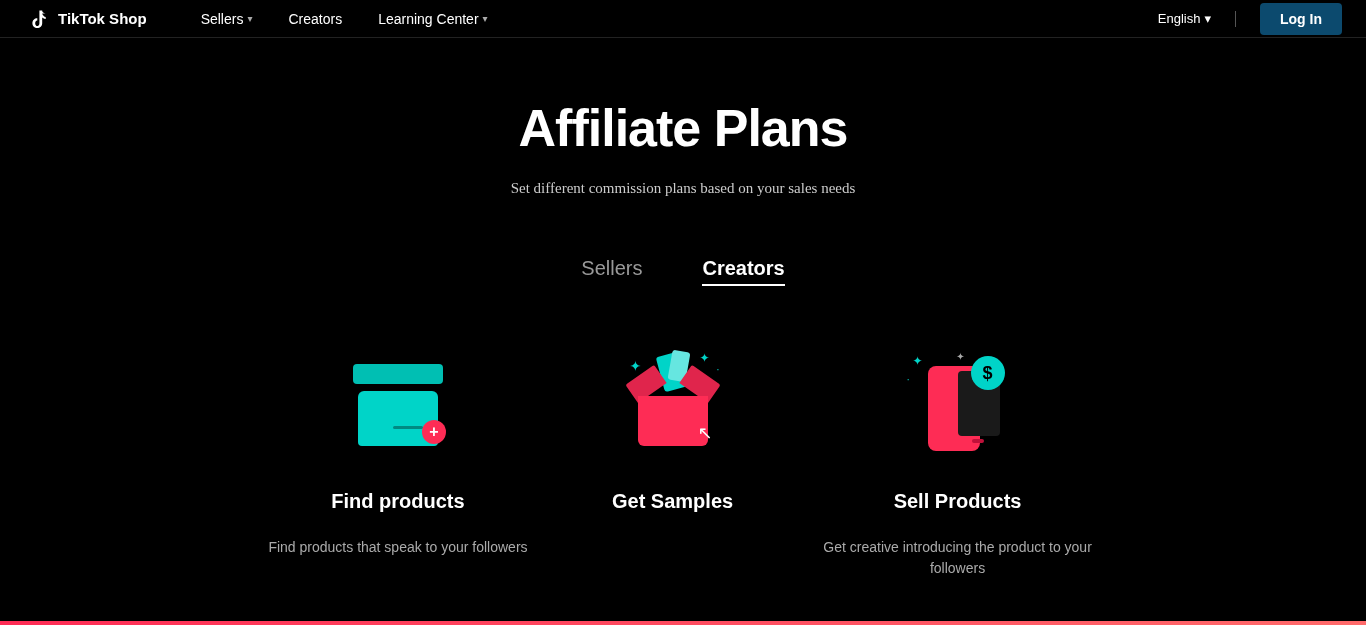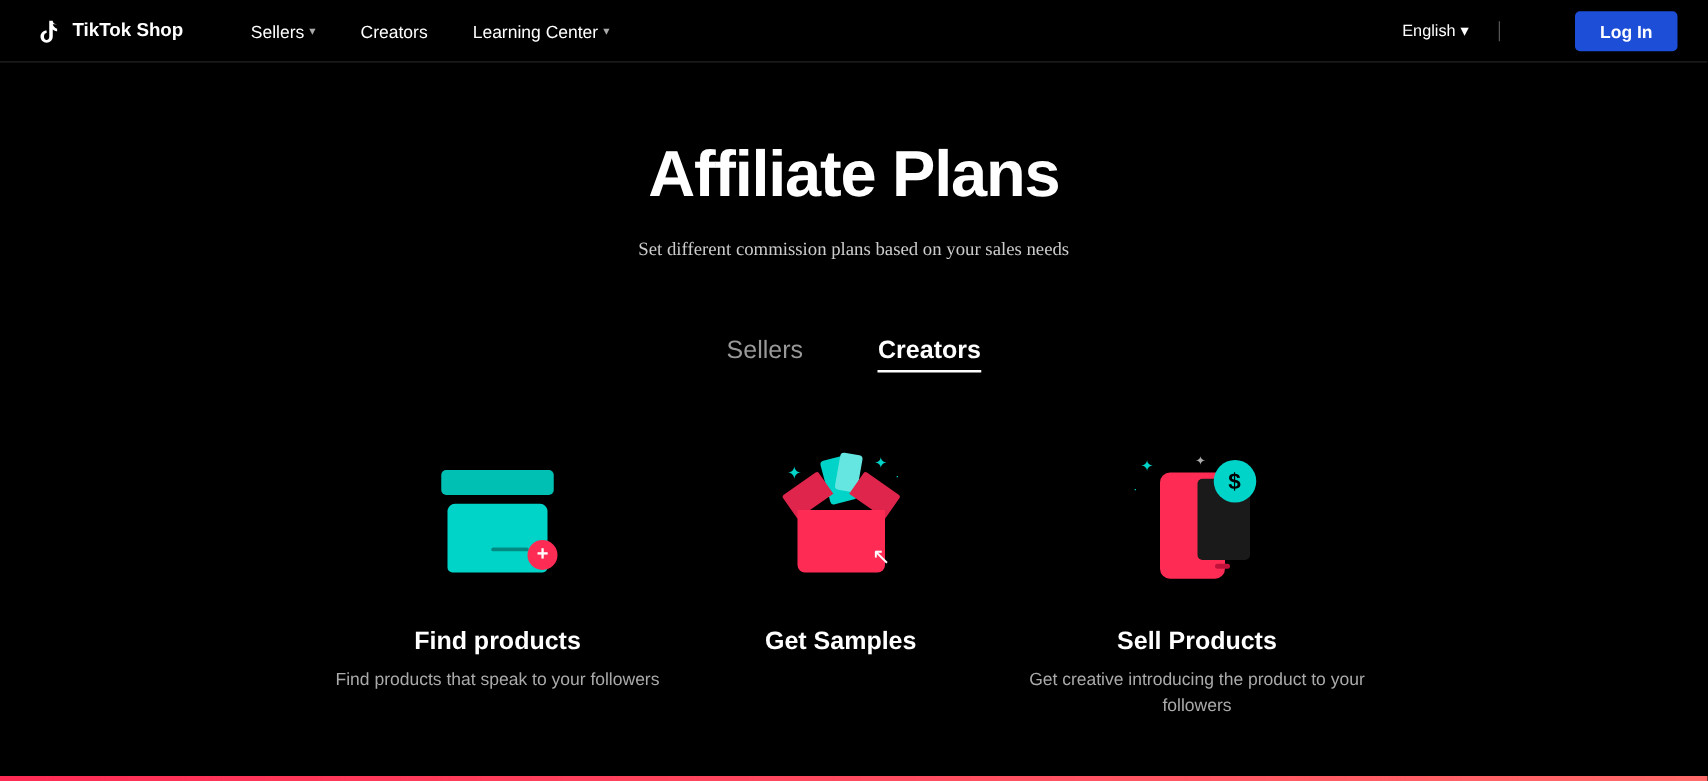--- a/index.html
+++ b/index.html
@@ -9,21 +9,21 @@
       font-family: -apple-system, BlinkMacSystemFont, 'Segoe UI', sans-serif;
       width: 1366px;
       min-height: 625px;
       overflow-x: hidden;
     }
 
     
     nav {
       display: flex;
       align-items: center;
-      height: 50px;
+      height: 38px;
       padding: 0 24px;
       background: #000;
       border-bottom: 1px solid #222;
       position: relative;
       z-index: 10;
     }
     .nav-logo {
       display: flex;
       align-items: center;
       gap: 6px;
@@ -71,29 +71,28 @@
       font-size: 13px;
       color: #fff;
       cursor: pointer;
     }
     .divider-bar {
       width: 1px;
       height: 16px;
       background: #555;
     }
     .login-btn {
-      background: #1d4ed8;
+      background: #0c4a6e;
       color: #fff;
       border: none;
       border-radius: 4px;
       padding: 8px 20px;
       font-size: 14px;
       font-weight: 600;
       cursor: pointer;
-      margin-left: 36px;
     }
 
     
     .hero {
       text-align: center;
       padding: 60px 20px 20px;
     }
     .hero-title {
       font-size: 52px;
       font-weight: 800;
@@ -147,21 +146,21 @@
       height: 130px;
       display: flex;
       align-items: center;
       justify-content: center;
       margin-bottom: 24px;
     }
     .card-title {
       font-size: 20px;
       font-weight: 700;
       color: #fff;
-      margin-bottom: 8px;
+      margin-bottom: 24px;
     }
     .card-desc {
       font-size: 14px;
       color: #aaa;
       line-height: 1.5;
     }
 
     
     
     .icon-find-products {

